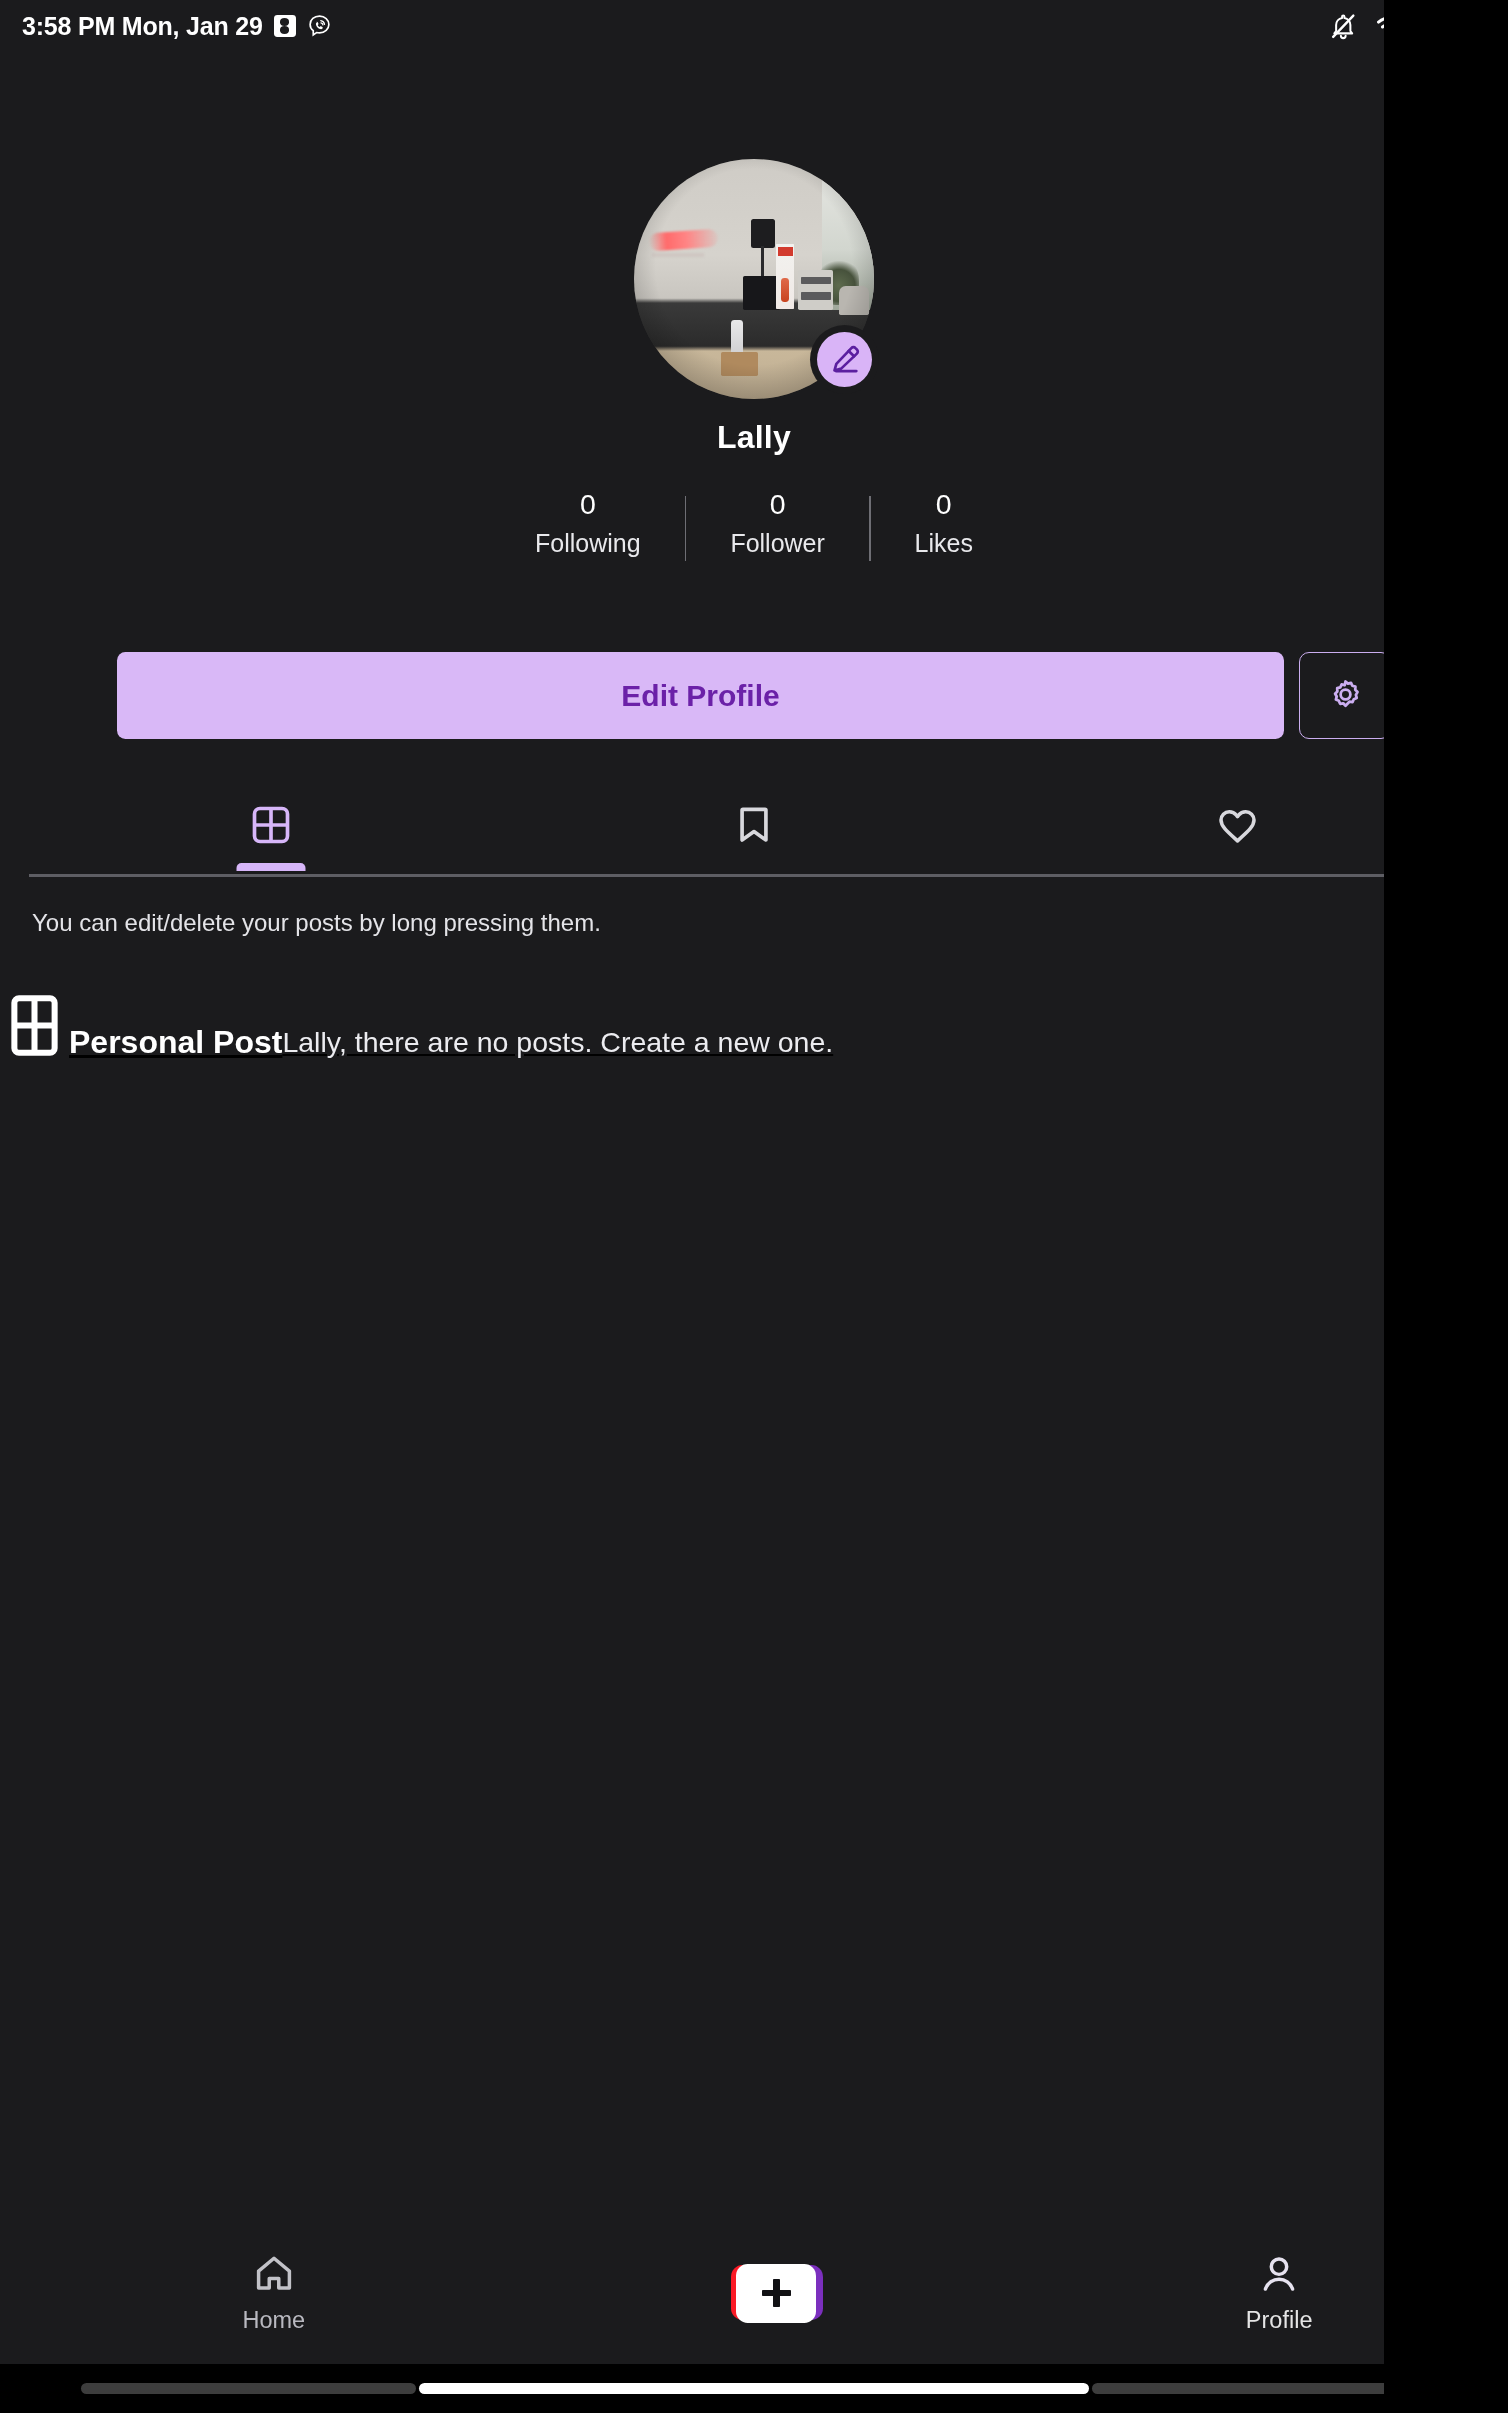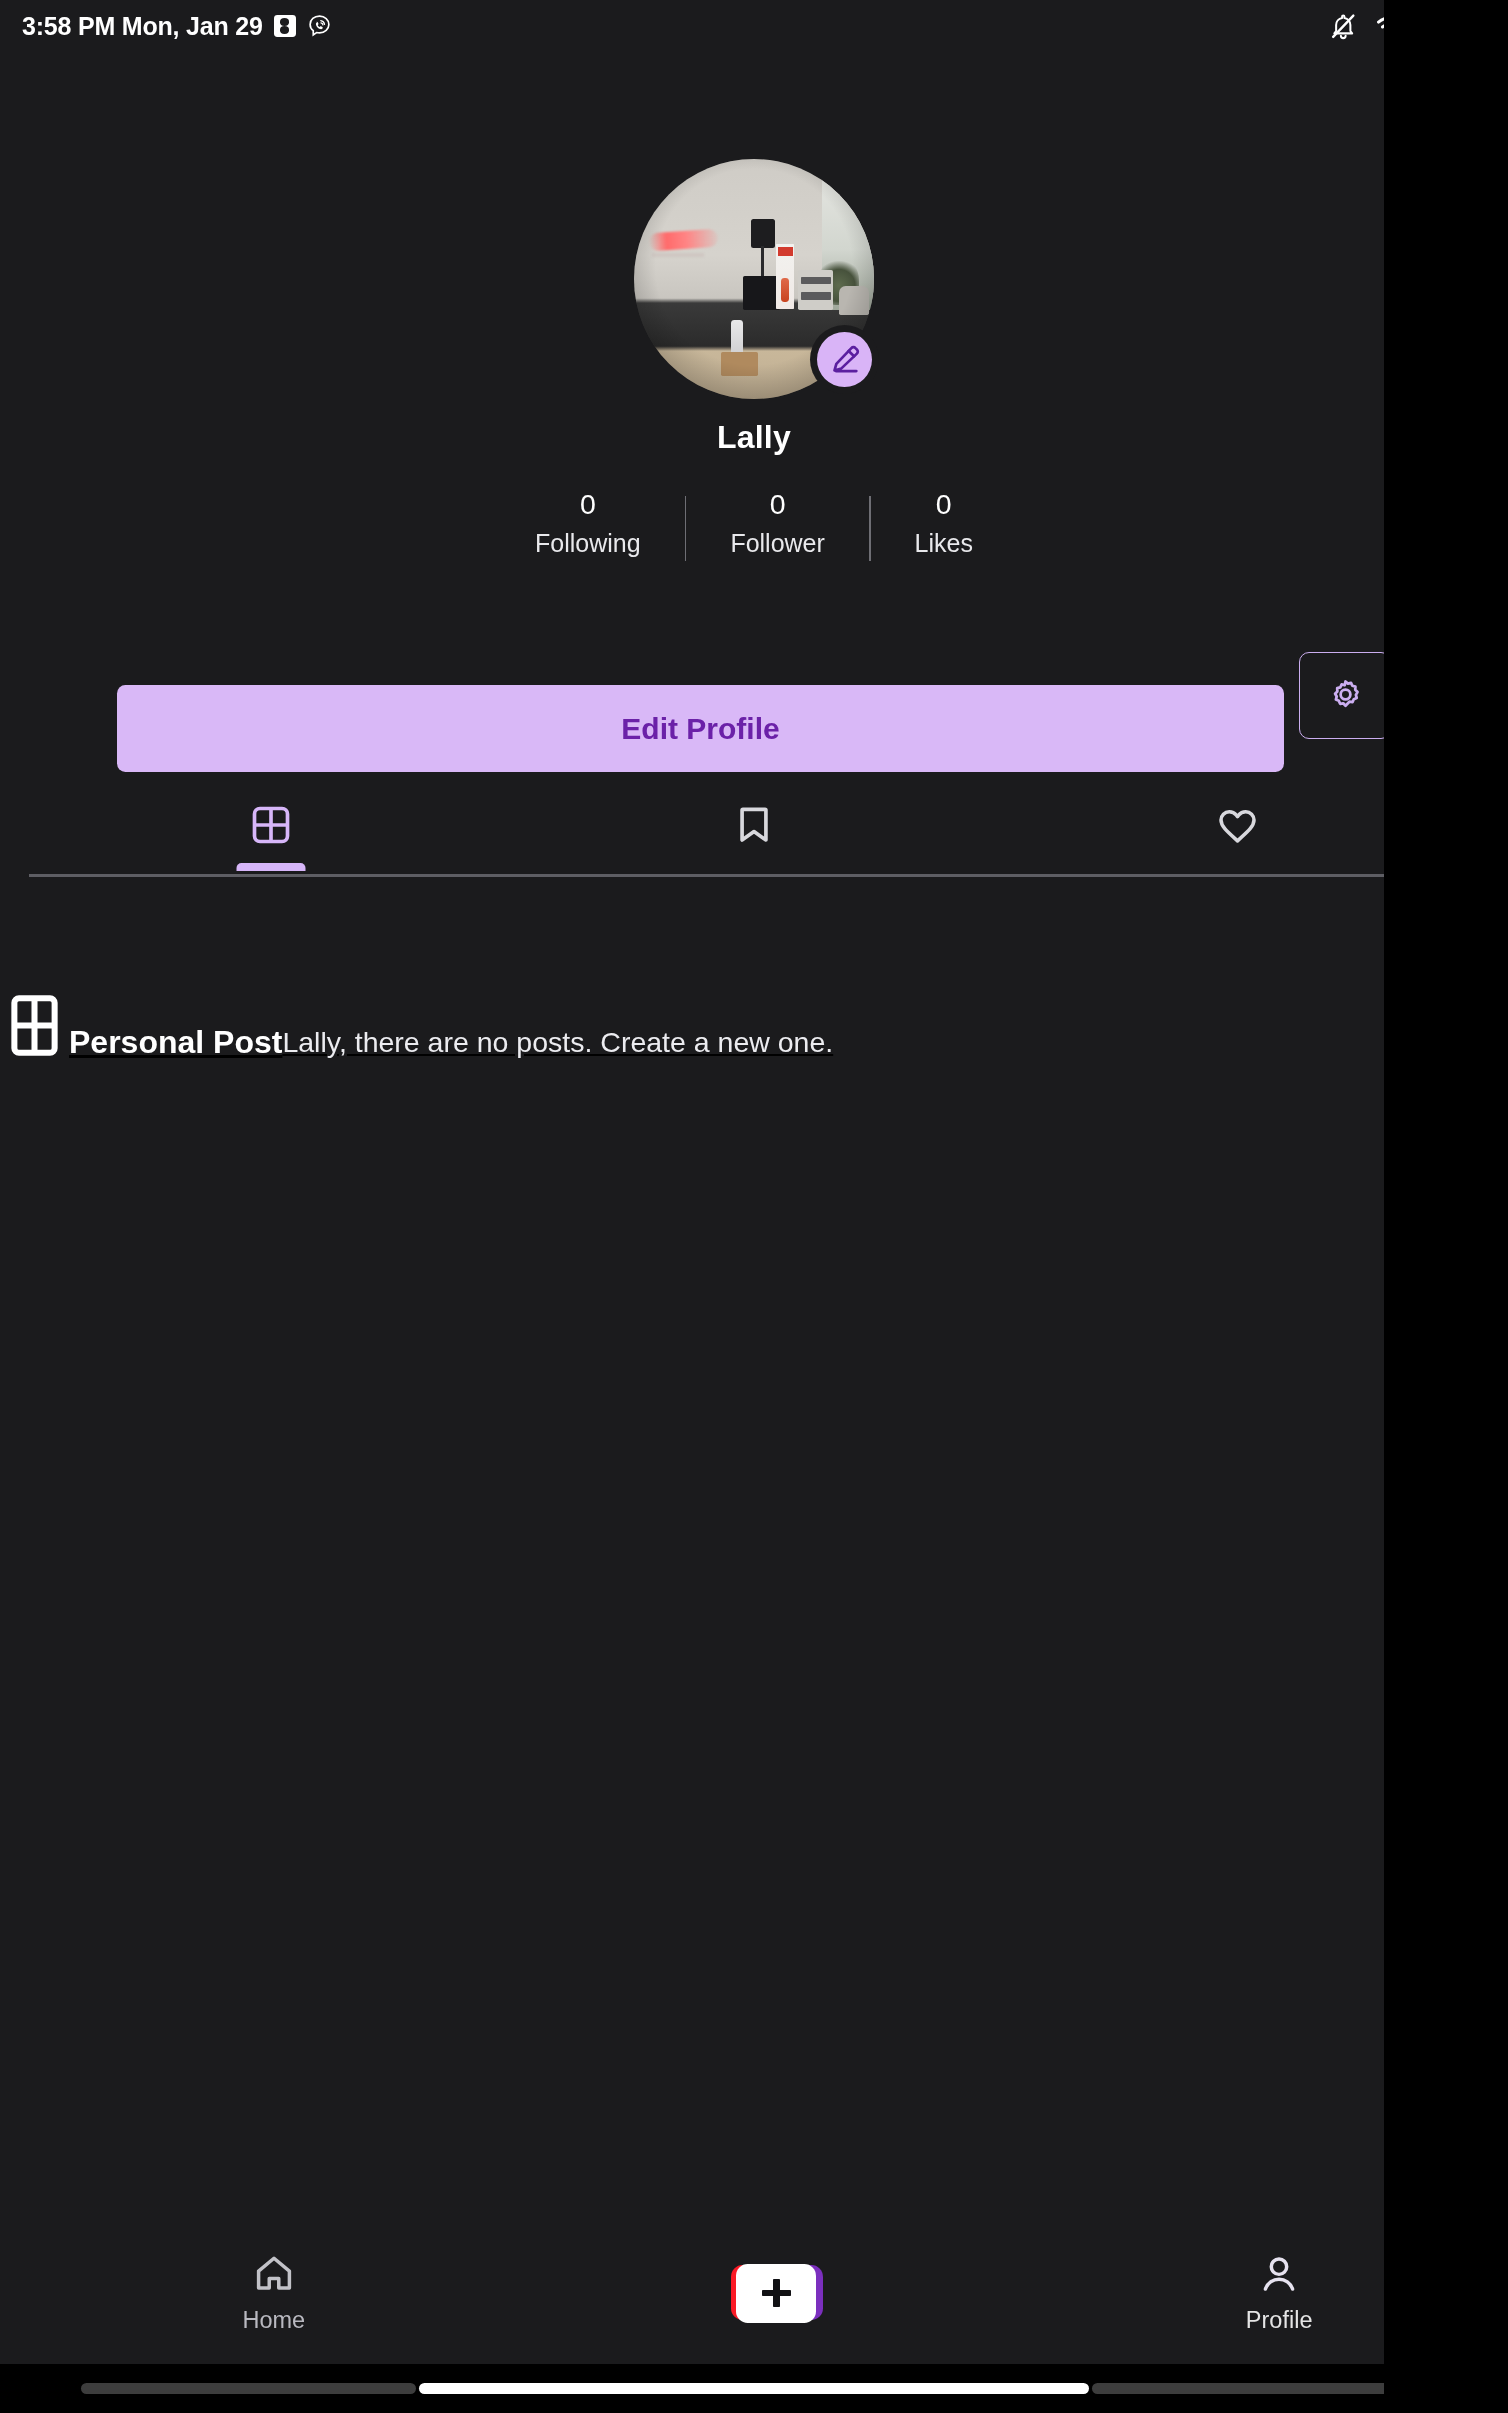--- a/index.html
+++ b/index.html
@@ -308,21 +308,20 @@
   .edit-profile-btn {
     flex: 1;
     height: 87px;
     background: #d9b8f7;
     border-radius: 8.4px;
     border: none;
     display: flex;
     align-items: center;
     justify-content: center;
     cursor: pointer;
-    margin-top: 33px;
   }
   .edit-profile-btn span {
     color: #6b21a8;
     font-size: 30px;
     font-weight: 700;
   }
   .settings-btn {
     width: 92px;
     height: 87px;
     background: transparent;
@@ -622,20 +621,21 @@
     </div>
 
     <div class="tab">
       <svg width="45" height="45" viewBox="0 0 24 24">
         <path d="M12 20.2l-1.3-1.2C6.1 14.9 3.2 12.3 3.2 9.1A4.4 4.4 0 0 1 7.6 4.7c1.5 0 2.9.7 3.8 1.8l.6.8.6-.8a4.8 4.8 0 0 1 3.8-1.8 4.4 4.4 0 0 1 4.4 4.4c0 3.2-2.9 5.8-7.5 9.9L12 20.2z" fill="none" stroke="#d8d8dd" stroke-width="1.9" stroke-linejoin="round"></path>
       </svg>
     </div>
   </div>
   <div class="tabs-divider"></div>
 
+  <div class="hint-text">You can edit/delete your posts by long pressing them.</div>
 
   <div class="empty-state">
     <svg width="69" height="69" viewBox="0 0 24 24">
       <rect x="5" y="2.5" width="14" height="19" rx="1.6" fill="none" stroke="#ffffff" stroke-width="2.1"></rect>
       <line x1="12" y1="2.5" x2="12" y2="21.5" stroke="#ffffff" stroke-width="2.1"></line>
       <line x1="5" y1="12" x2="19" y2="12" stroke="#ffffff" stroke-width="2.1"></line>
     </svg>
     <div class="empty-title">Personal Post</div>
     <div class="empty-sub">Lally, there are no posts. Create a new one.</div>
   </div>

